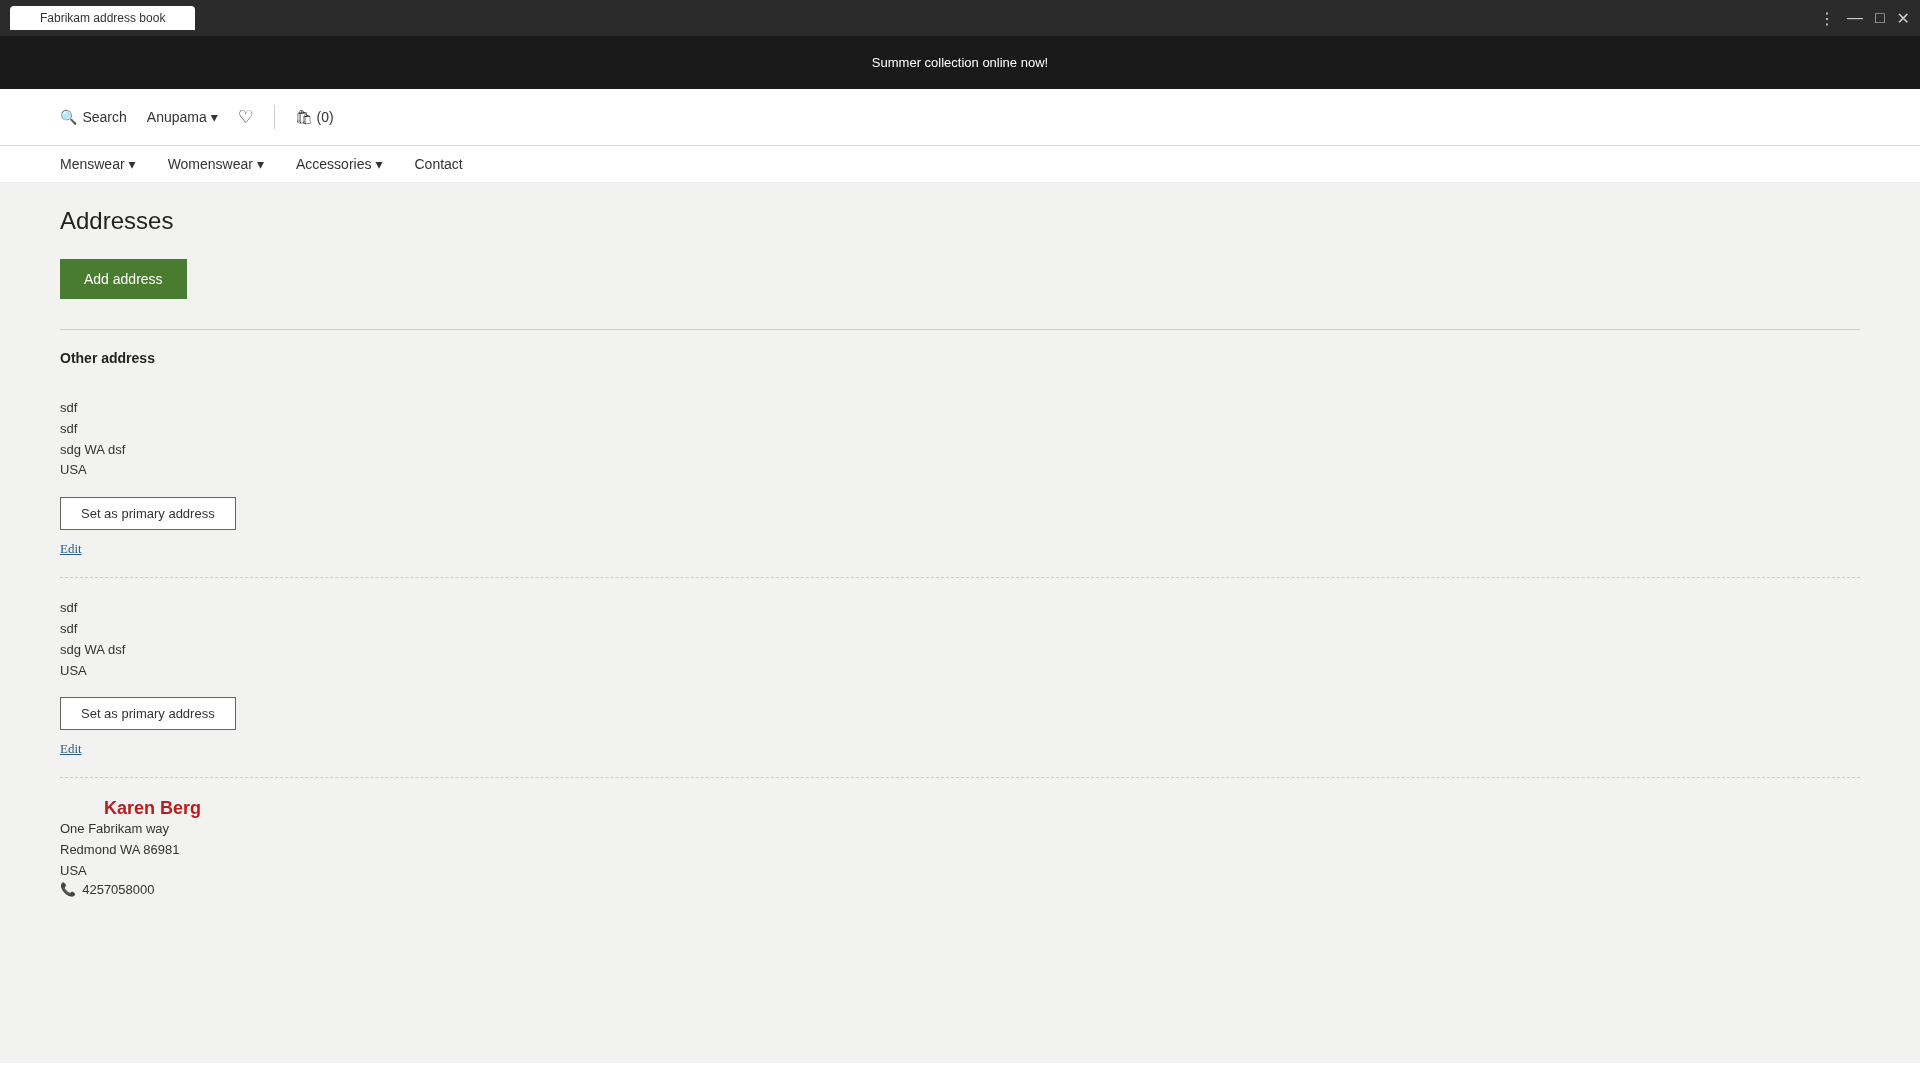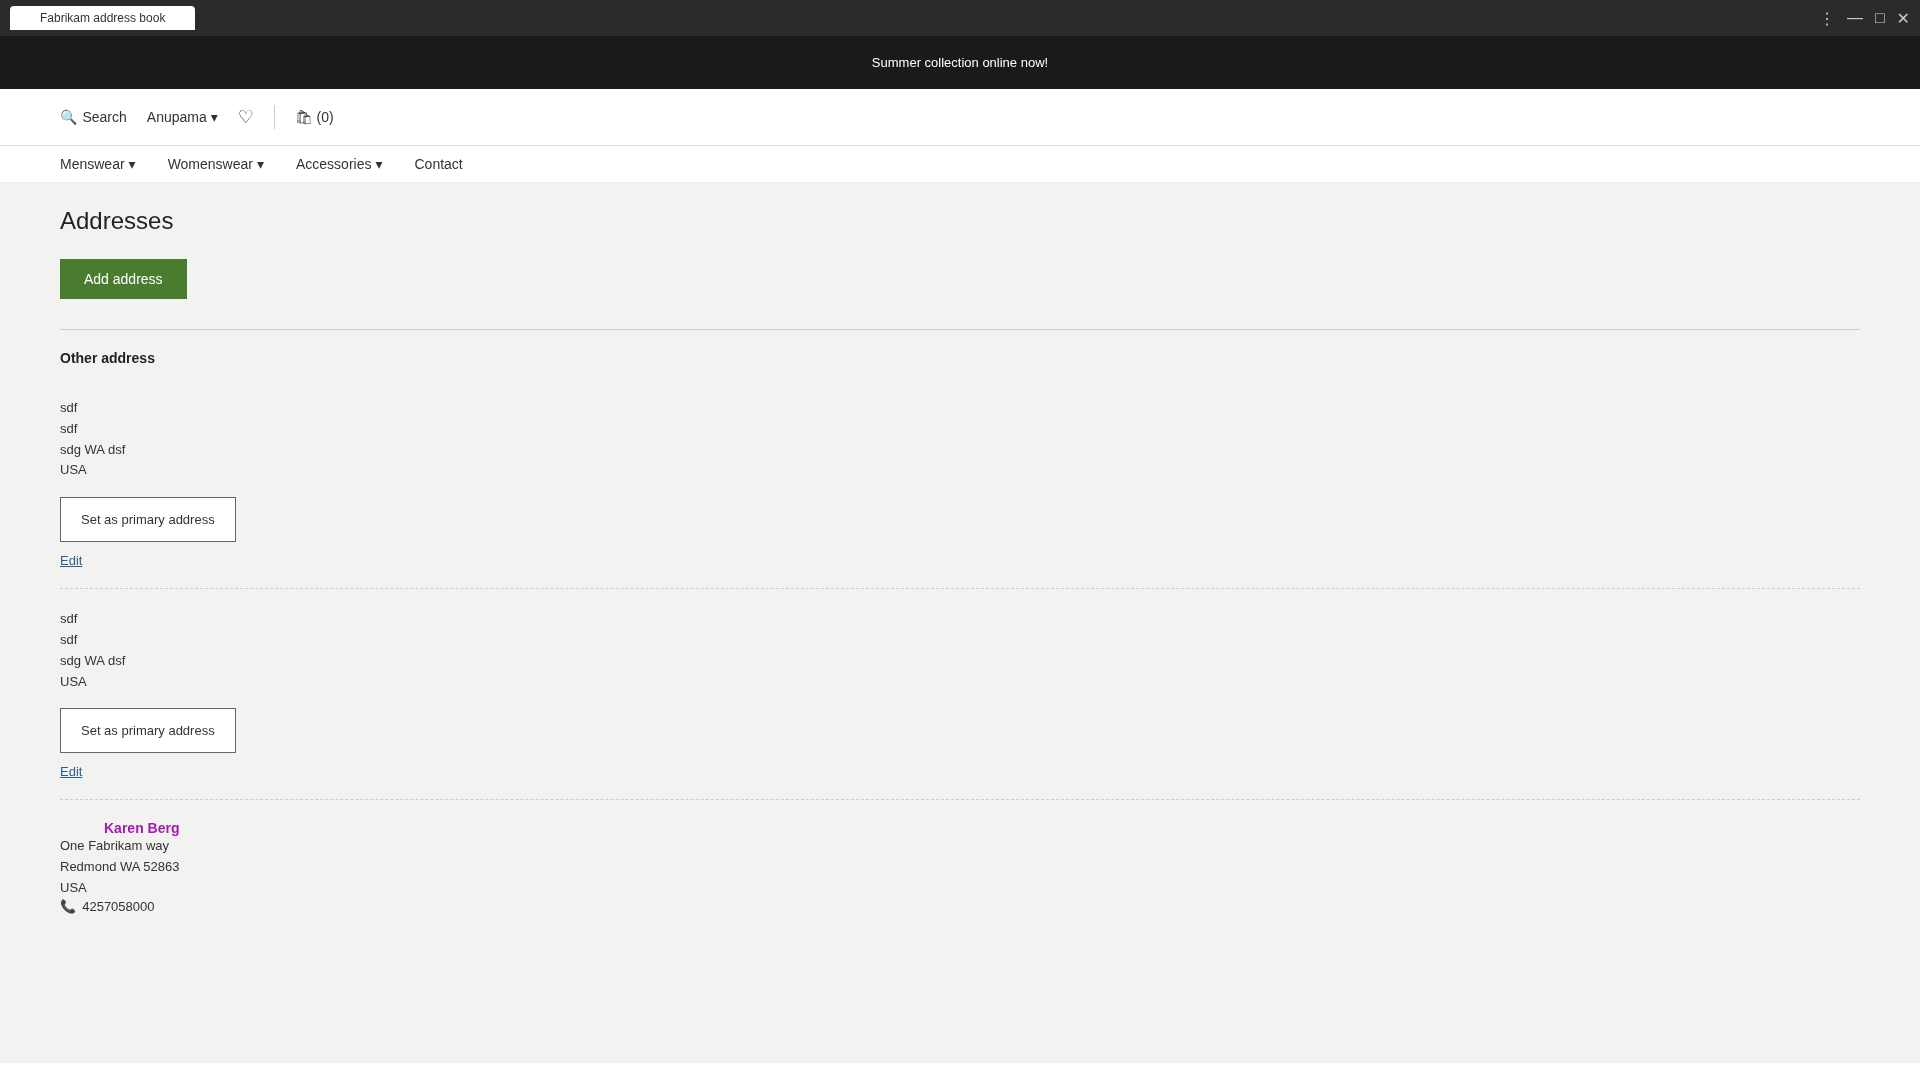--- a/index.html
+++ b/index.html
@@ -173,40 +173,41 @@
     .address-block {
       margin-bottom: 16px;
     }
     .address-line {
       font-size: 13px;
       color: #333;
       line-height: 1.6;
     }
     .address-name {
       font-weight: bold;
-      color: #a21caf;
-      font-size: 14px;
+      color: #b91c1c;
+      font-size: 18px;
       padding-left: 44px;
     }
 
     .set-primary-btn {
       background: #fff;
       border: 1px solid #666;
-      padding: 14px 20px;
+      padding: 8px 20px;
       font-size: 13px;
       cursor: pointer;
       color: #333;
       margin-bottom: 10px;
     }
 
     .edit-link {
       color: #2a5f8f;
       font-size: 13px;
       text-decoration: underline;
       cursor: pointer;
+      font-family: Liberation Serif, serif;
     }
 
     .address-entry {
       padding: 20px 0;
       border-bottom: 1px dashed #ccc;
     }
     .address-entry:last-child {
       border-bottom: none;
     }
 
@@ -309,21 +310,21 @@
       </div>
       <button class="set-primary-btn">Set as primary address</button>
       <br>
       <a class="edit-link">Edit</a>
     </div>
 
     <div class="address-entry">
       <div class="address-block">
         <div class="address-name">Karen Berg</div>
         <div class="address-line">One Fabrikam way</div>
-        <div class="address-line">Redmond WA 52863</div>
+        <div class="address-line">Redmond WA 86981</div>
         <div class="address-line">USA</div>
         <div class="phone-line">
           <span>📞</span>
           <span>4257058000</span>
         </div>
       </div>
     </div>
 
   </div>
 

